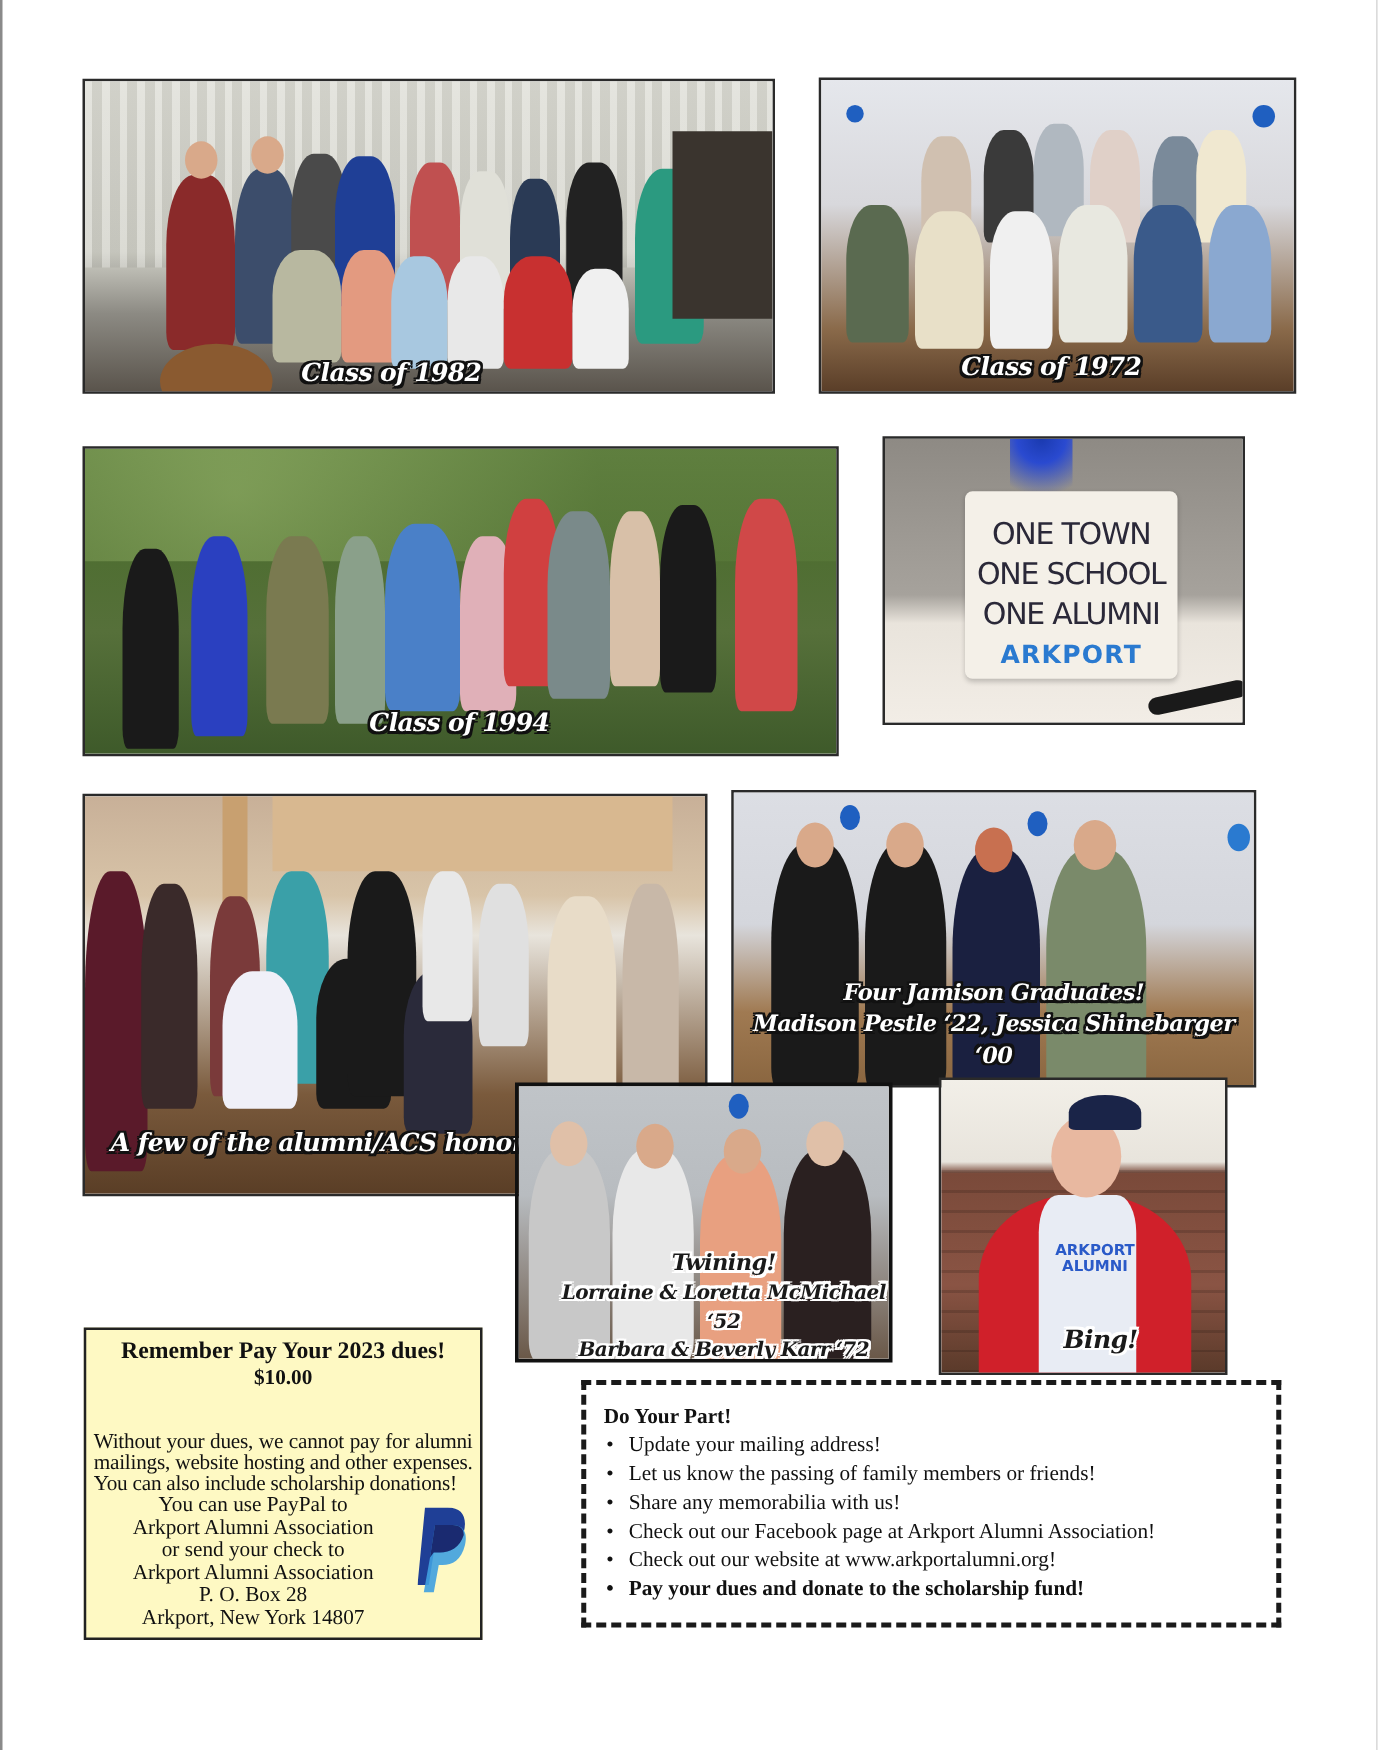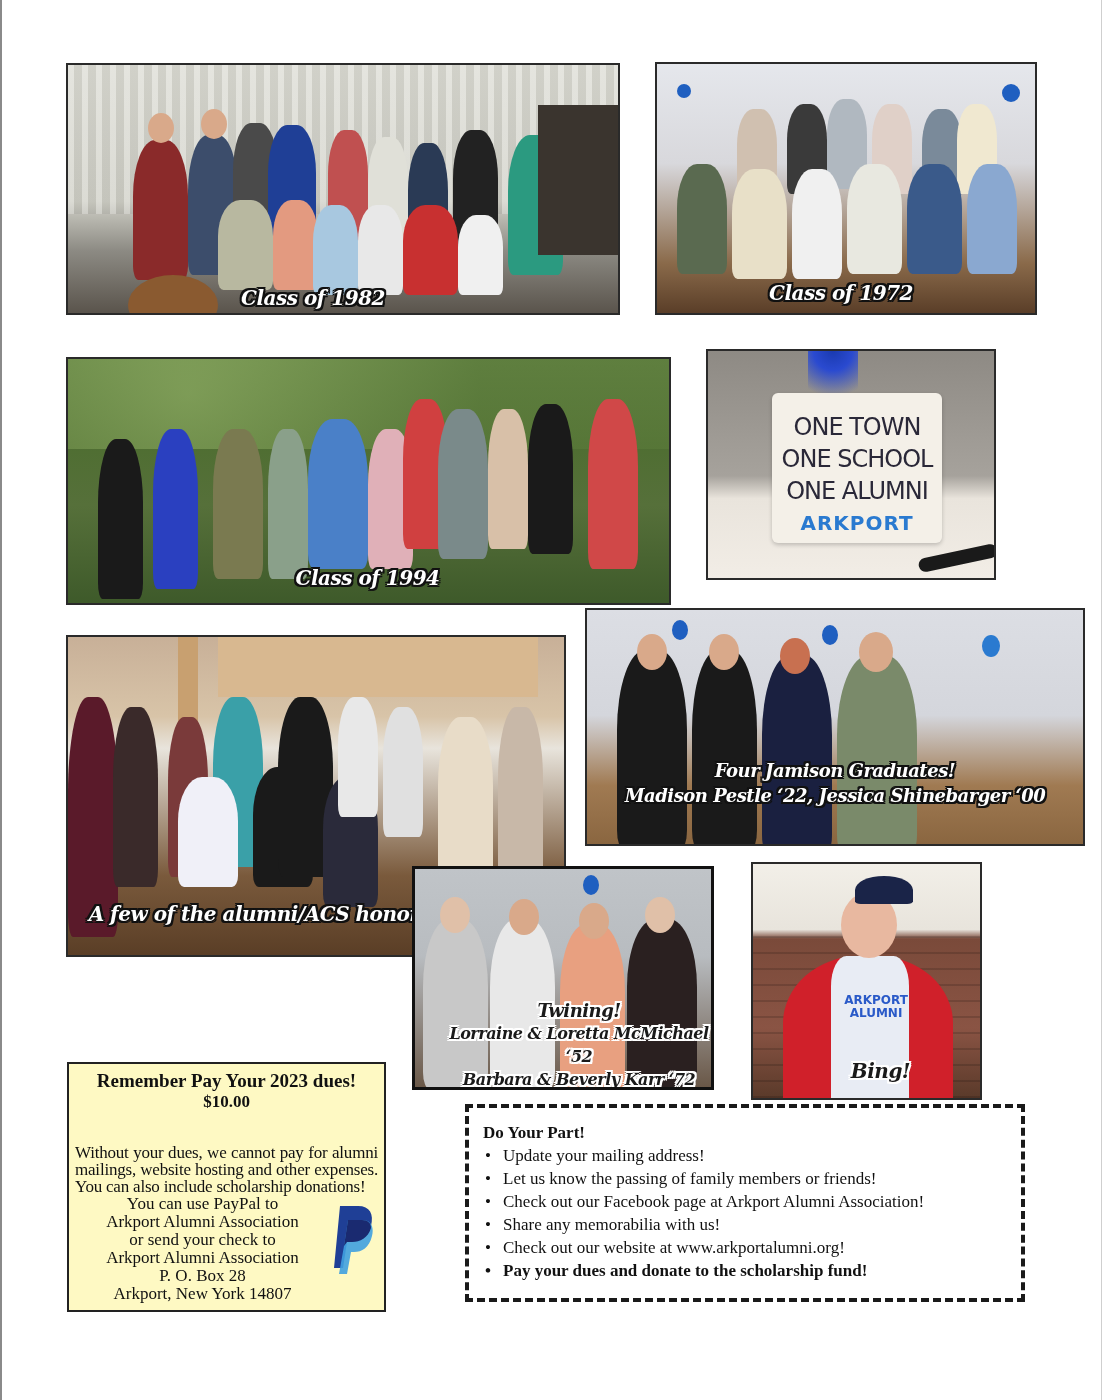--- a/index.html
+++ b/index.html
@@ -163,21 +163,21 @@
     <div class="person" style="left:210px;top:60px;width:55px;height:180px;background:#1a1a1a;"></div>
     <div class="person" style="left:255px;top:140px;width:55px;height:130px;background:#2a2a3a;"></div>
     <div class="person" style="left:270px;top:60px;width:40px;height:120px;background:#e8e8e8;"></div>
     <div class="person" style="left:315px;top:70px;width:40px;height:130px;background:#e0e0e0;"></div>
     <div class="person" style="left:370px;top:80px;width:55px;height:170px;background:#e8dcc8;"></div>
     <div class="person" style="left:430px;top:70px;width:45px;height:180px;background:#c8b8a8;"></div>
   </div>
   <div class="caption" style="top:266px; font-size:20px; left:-90px;">A few of the alumni/ACS  honored!</div>
 </div>
 
-<div class="photo" style="left:585px; top:608px; width:500px; height:238px;">
+<div class="photo" style="left:585px; top:632px; width:420px; height:238px;">
   <div class="scene" style="background:linear-gradient(180deg,#dcdee4 0%,#d4d6dc 45%,#a07a52 75%,#8a6640 100%);">
     <div style="position:absolute;left:85px;top:10px;width:16px;height:20px;background:#1f5fc0;border-radius:50%;"></div>
     <div style="position:absolute;left:235px;top:15px;width:16px;height:20px;background:#1f5fc0;border-radius:50%;"></div>
     <div style="position:absolute;left:395px;top:25px;width:18px;height:22px;background:#2a7ad0;border-radius:50%;"></div>
     <div class="person" style="left:30px;top:40px;width:70px;height:200px;background:#1a1a1a;"></div>
     <div class="head" style="left:50px;top:24px;width:30px;height:36px;"></div>
     <div class="person" style="left:105px;top:40px;width:65px;height:200px;background:#1a1a1a;"></div>
     <div class="head" style="left:122px;top:24px;width:30px;height:36px;"></div>
     <div class="person" style="left:175px;top:45px;width:70px;height:200px;background:#1a2040;"></div>
     <div class="head" style="left:193px;top:28px;width:30px;height:36px;background:#c87050;"></div>
@@ -241,18 +241,18 @@
     <path d="M14 14 H28 C38 14 40 22 38 30 C35 42 28 46 20 46 H17 L13 68 H5 L10 40 Z" fill="#3fa0e0" opacity="0.9"></path>
     <path d="M14 14 H28 C34 14 37 17 37 22 C34 32 26 36 18 36 H13 L10 40 Z" fill="#1a2a70"></path>
   </svg>
 </div>
 
 <div class="part-box">
   <div class="part-title">Do Your Part!</div>
   <ul class="part-list">
     <li>Update your mailing address!</li>
     <li>Let us know the passing of family members or friends!</li>
+    <li>Share any memorabilia with us!</li>
     <li>Check out our Facebook page at Arkport Alumni Association!</li>
-    <li>Share any memorabilia with us!</li>
     <li>Check out our website at www.arkportalumni.org!</li>
     <li class="em">Pay your dues and donate to the scholarship fund!</li>
   </ul>
 </div>
 
 </body></html>

